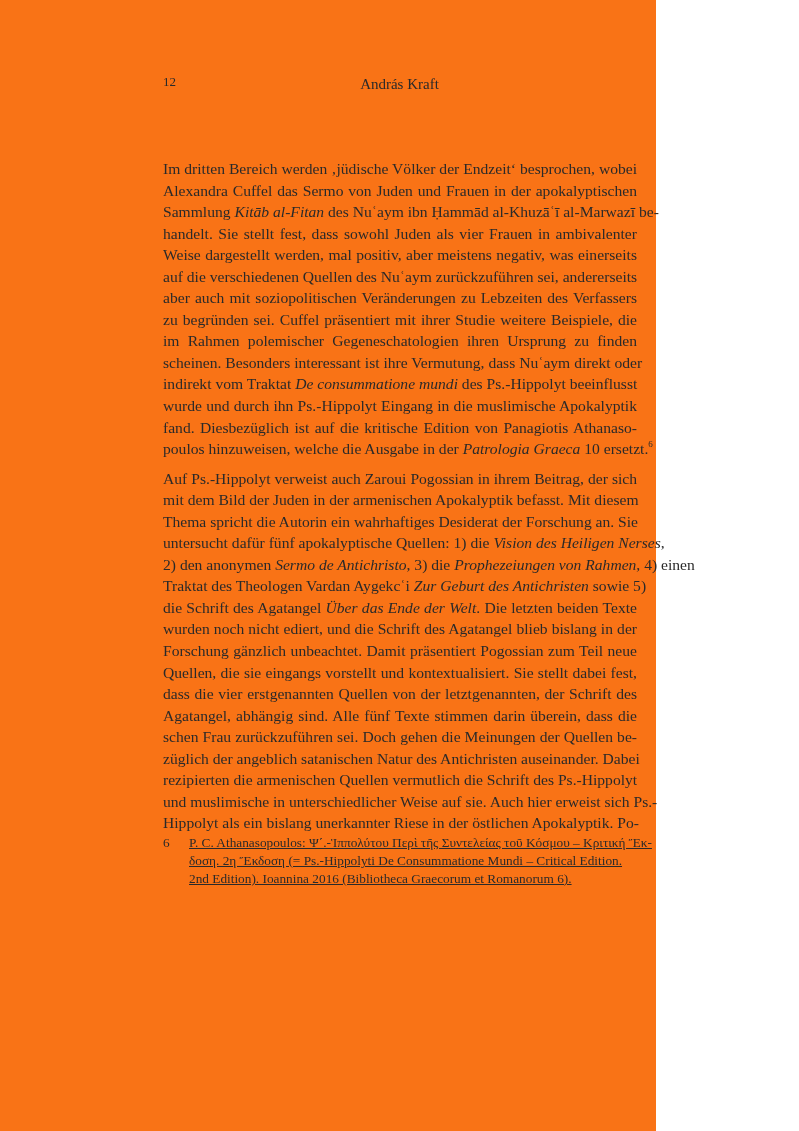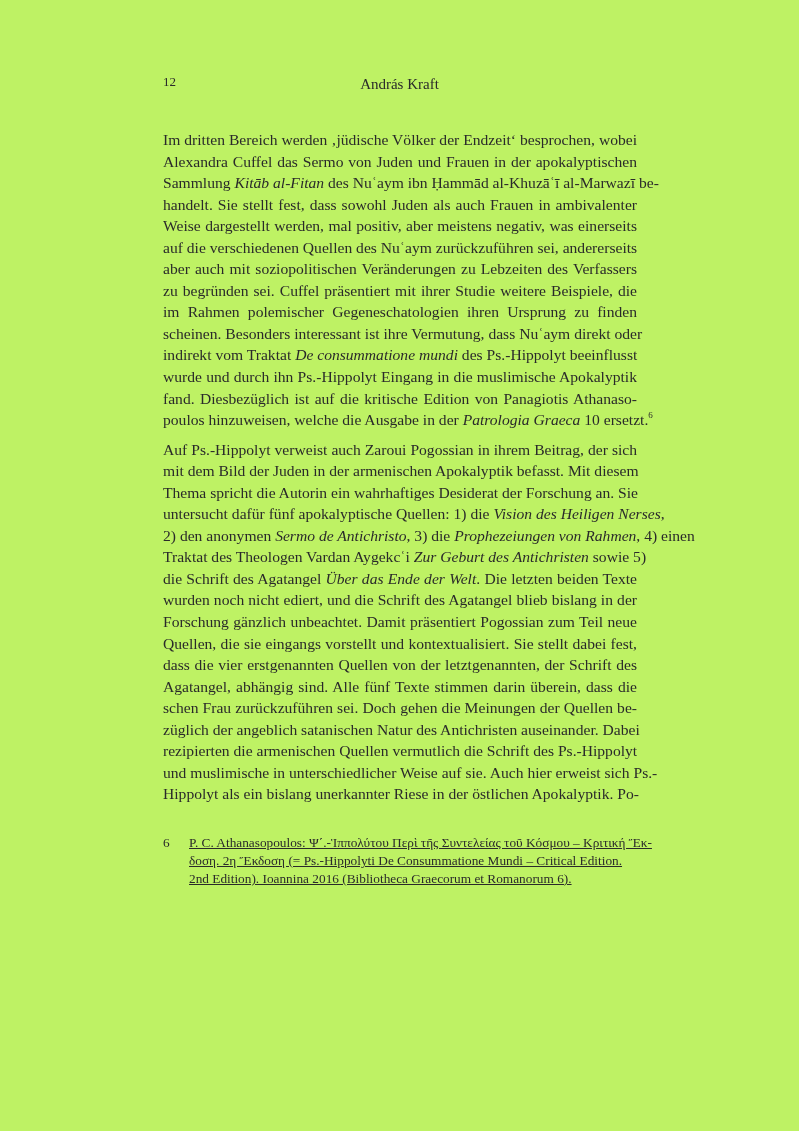--- a/index.html
+++ b/index.html
@@ -1,22 +1,22 @@
 <!DOCTYPE html>
 <html><head>
   <meta charset="utf-8">
   <style>
     html, body { margin: 0; padding: 0; background: #ffffff; }
     body { width: 799px; height: 1131px; position: relative; overflow: hidden;
            font-family: "Liberation Serif", "DejaVu Serif", serif; color: #2a2a2a; }
-    .page { position: absolute; left: 0; top: 0; width: 799px; height: 1131px; background: #bef264; }
+    .page { position: absolute; left: 0; top: 0; width: 656px; height: 1131px; background: #f97316; }
     .running-head { position: absolute; top: 74px; left: 163px; width: 473px; height: 20px; font-size: 13px; }
     .page-number { position: absolute; left: 0; top: 0; }
     .running-title { position: absolute; left: 0; right: 0; top: 2px; text-align: center; font-size: 15px; }
-    .body-text { position: absolute; left: 163px; top: 129px; width: 474px; font-size: 15.6px; line-height: 21.55px; }
+    .body-text { position: absolute; left: 163px; top: 158px; width: 474px; font-size: 15.6px; line-height: 21.55px; }
     .line { display: block; white-space: nowrap; text-align: justify; text-align-last: justify; height: 21.55px; overflow: visible; }
     .line.last { text-align-last: left; }
     .para-gap { height: 8px; }
     i { font-style: italic; }
     sup { font-size: 9px; vertical-align: 7px; line-height: 0; }
     .footnotes { position: absolute; left: 163px; top: 834px; width: 474px; font-size: 13.3px; line-height: 18px; }
     .fn-num { position: absolute; left: 0; top: 0; }
     .fn-body { position: absolute; left: 26px; width: 433px; text-decoration: underline; }
     .fn-line { display: block; white-space: nowrap; text-align: justify; text-align-last: justify; height: 18px; }
     .fn-line.last { text-align-last: left; }
@@ -29,21 +29,21 @@
   <div class="running-head">
     <span class="page-number">12</span>
     <div class="running-title">András Kraft</div>
   </div>
 
   <div class="body-text">
     <div id="p1" class="paragraph">
         <span class="line">Im dritten Bereich werden ‚jüdische Völker der Endzeit‘ besprochen, wobei</span>
         <span class="line">Alexandra Cuffel das Sermo von Juden und Frauen in der apokalyptischen</span>
         <span class="line">Sammlung <i>Kitāb al-Fitan</i> des Nuʿaym ibn Ḥammād al-Khuzāʿī al-Marwazī be-</span>
-        <span class="line">handelt. Sie stellt fest, dass sowohl Juden als auch Frauen in ambivalenter</span>
+        <span class="line">handelt. Sie stellt fest, dass sowohl Juden als vier Frauen in ambivalenter</span>
         <span class="line">Weise dargestellt werden, mal positiv, aber meistens negativ, was einerseits</span>
         <span class="line">auf die verschiedenen Quellen des Nuʿaym zurückzuführen sei, andererseits</span>
         <span class="line">aber auch mit soziopolitischen Veränderungen zu Lebzeiten des Verfassers</span>
         <span class="line">zu begründen sei. Cuffel präsentiert mit ihrer Studie weitere Beispiele, die</span>
         <span class="line">im Rahmen polemischer Gegeneschatologien ihren Ursprung zu finden</span>
         <span class="line">scheinen. Besonders interessant ist ihre Vermutung, dass Nuʿaym direkt oder</span>
         <span class="line">indirekt vom Traktat <i>De consummatione mundi</i> des Ps.-Hippolyt beeinflusst</span>
         <span class="line">wurde und durch ihn Ps.-Hippolyt Eingang in die muslimische Apokalyptik</span>
         <span class="line">fand. Diesbezüglich ist auf die kritische Edition von Panagiotis Athanaso-</span>
         <span class="line last">poulos hinzuweisen, welche die Ausgabe in der <i>Patrologia Graeca</i> 10 ersetzt.<sup>6</sup></span>

